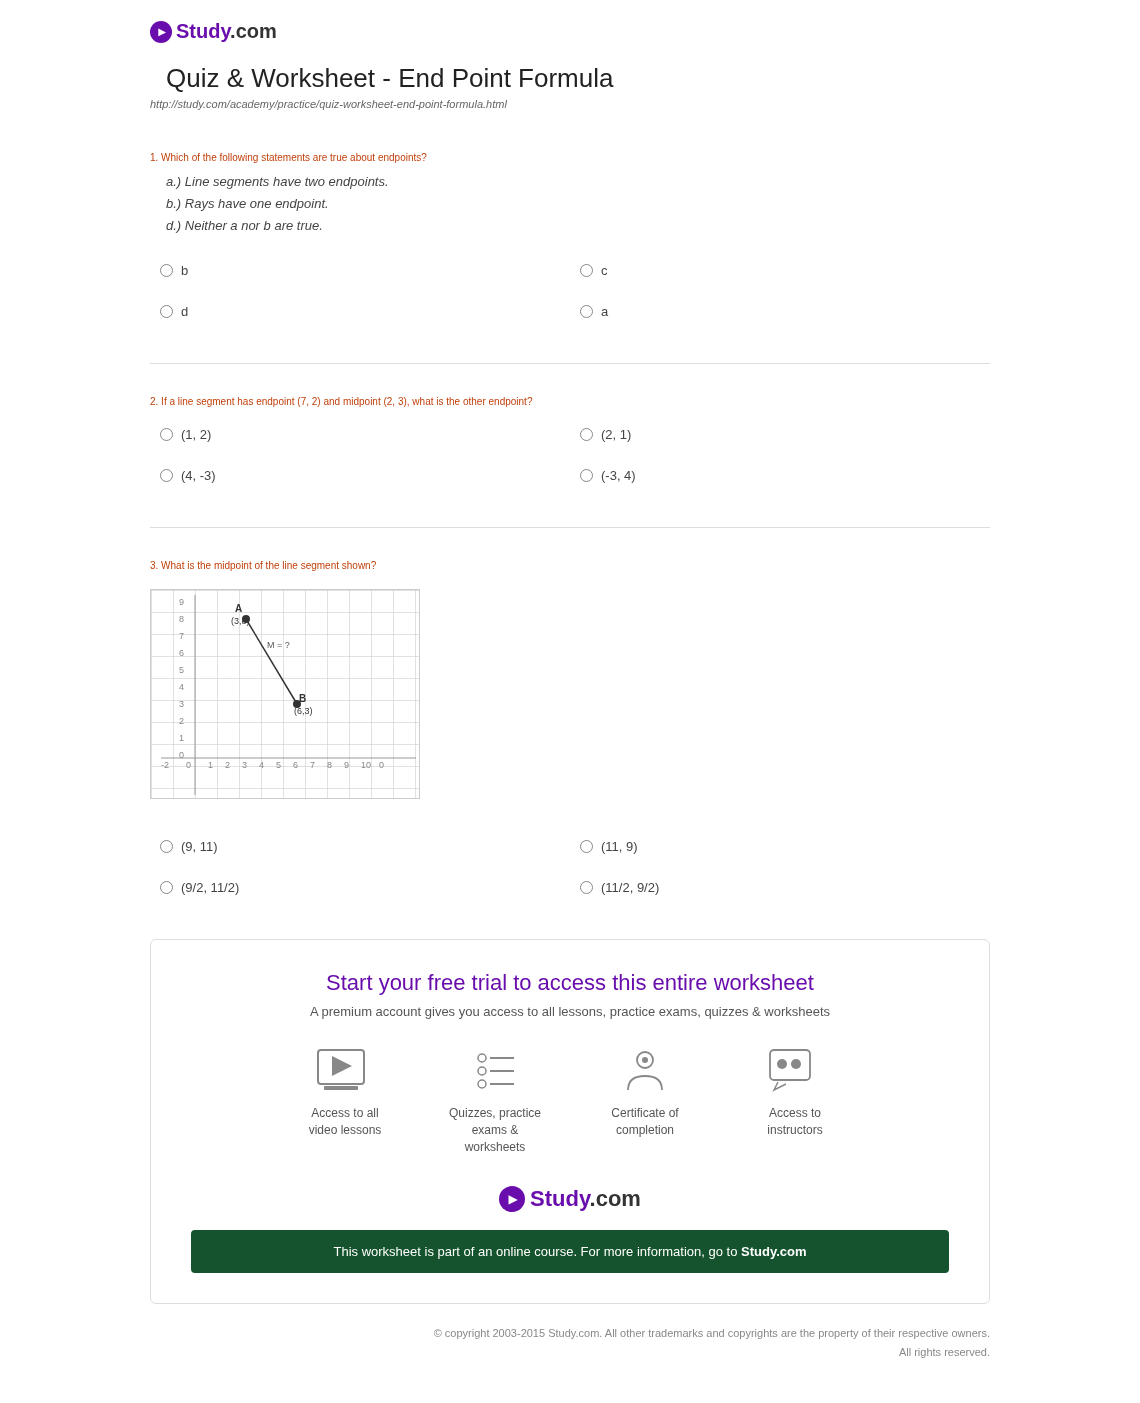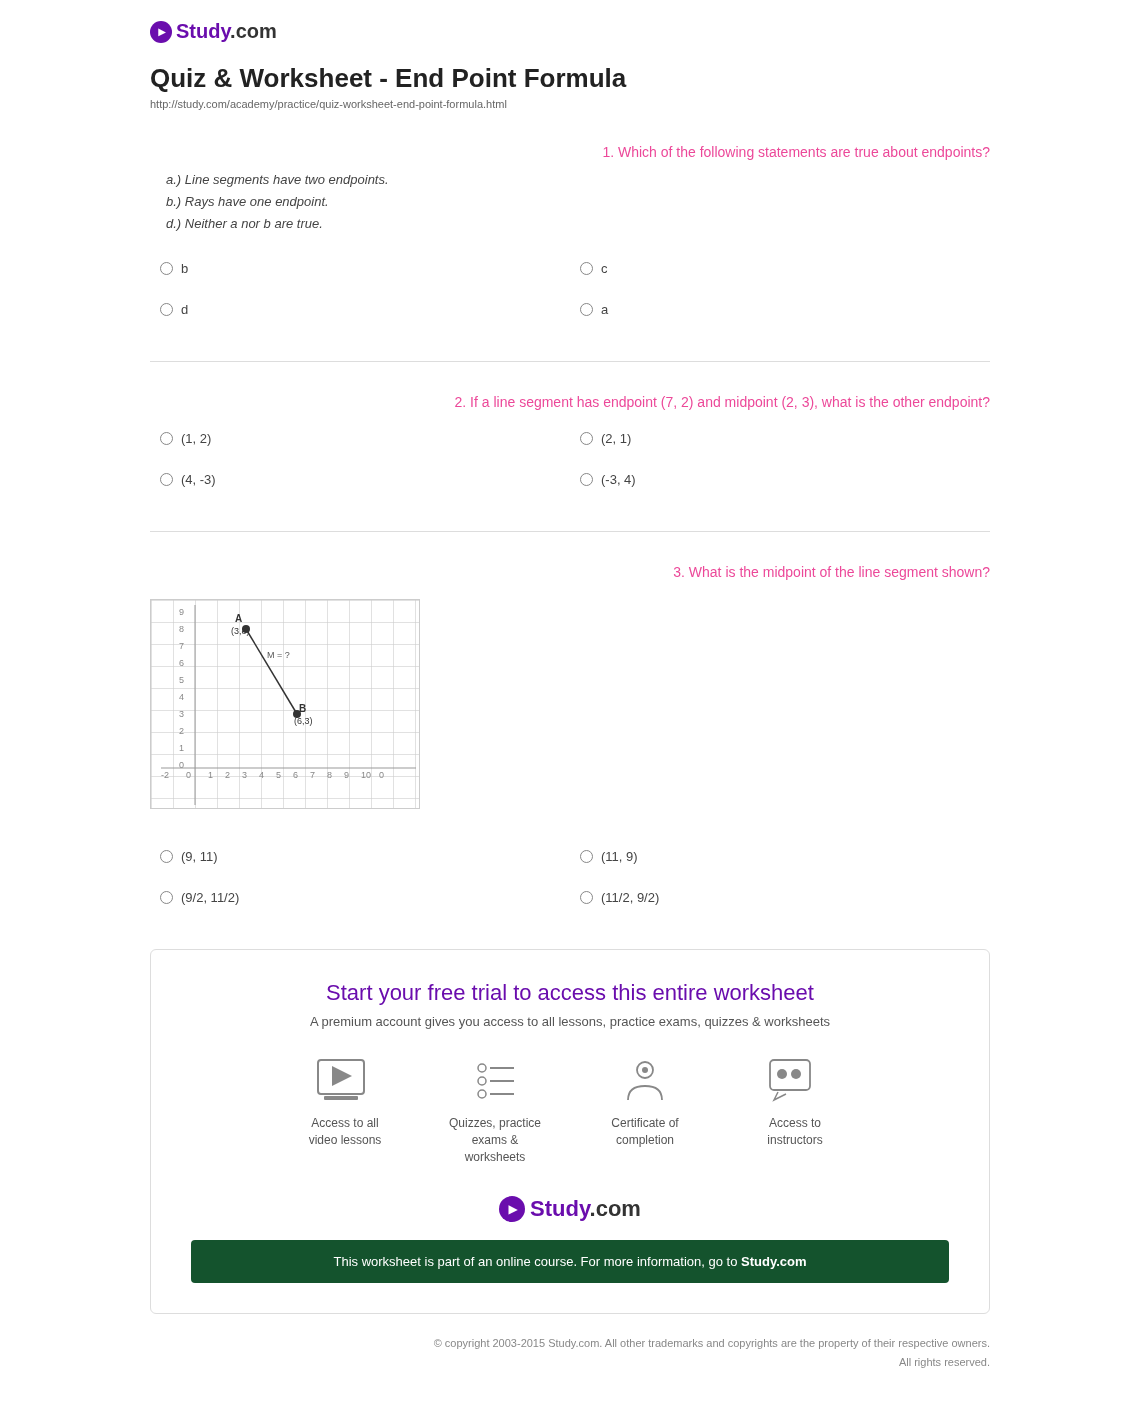--- a/index.html
+++ b/index.html
@@ -39,38 +39,39 @@
     .logo-text {
       font-size: 20px;
       font-weight: bold;
       color: #333;
     }
     .logo-text span {
       color: #6a0dad;
     }
     .page-title {
       font-size: 26px;
-      font-weight: bold;
+      font-weight: normal;
       color: #222;
       margin-bottom: 4px;
+      margin-left: 16px;
     }
     .page-url {
       font-size: 11px;
       color: #666;
-      margin-bottom: 32px;
+      margin-bottom: 40px;
+      font-style: italic;
     }
     .question-block {
       margin-bottom: 36px;
     }
     .question-text {
-      font-size: 14px;
-      color: #ec4899;
+      font-size: 10px;
+      color: #c2410c;
       margin-bottom: 6px;
       line-height: 1.5;
-      text-align: right;
     }
     .question-options-list {
       font-size: 13px;
       font-style: italic;
       color: #444;
       line-height: 1.7;
       margin-bottom: 18px;
       margin-left: 16px;
     }
     .answer-grid {

